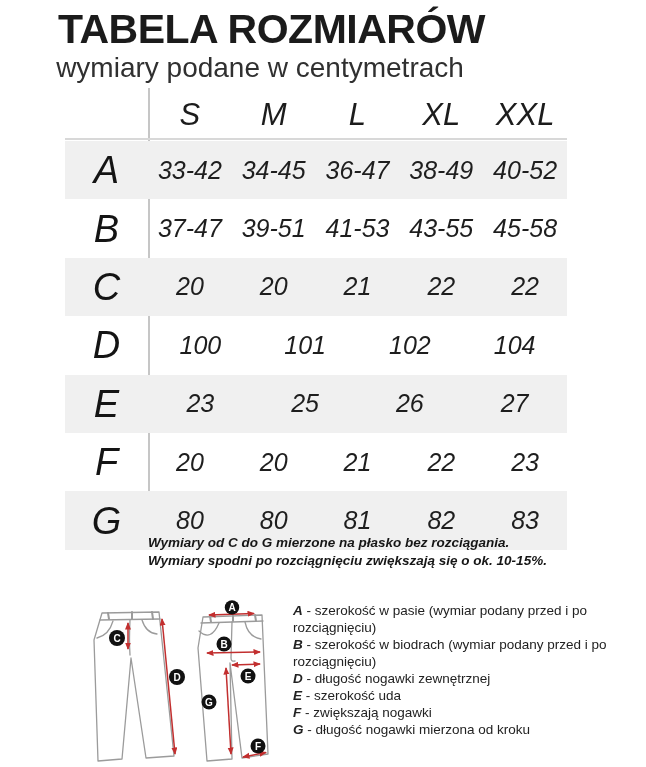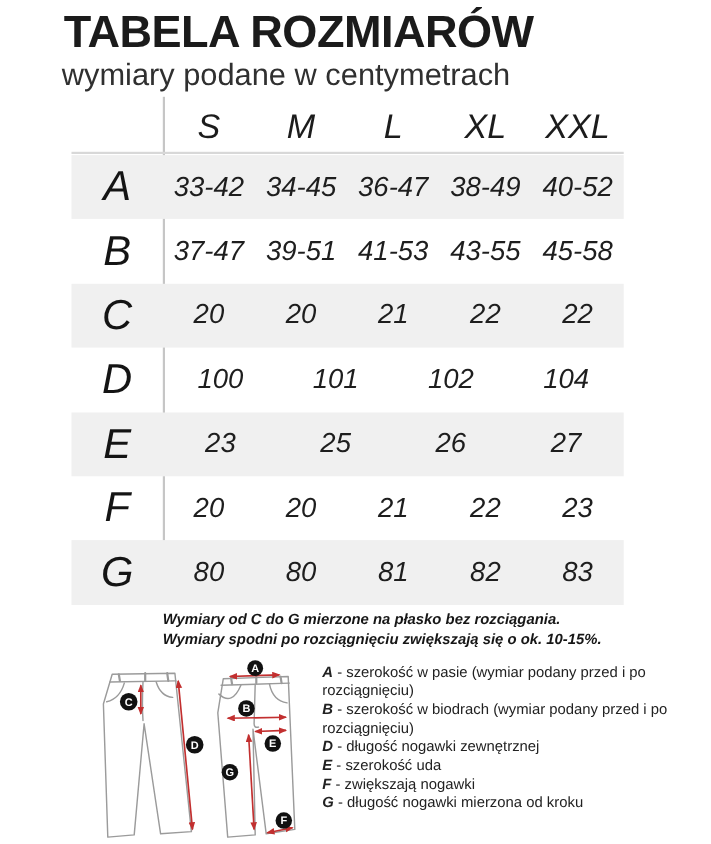--- a/index.html
+++ b/index.html
@@ -31,21 +31,21 @@
   .trow{display:flex;height:58.4px;align-items:center;}
   .trow.alt{background:#f0f0f0;}
   .tlabel{
     width:83px;text-align:center;font-size:38px;font-style:italic;
     color:#141414;line-height:1;
   }
   .tcell{
     flex:1;text-align:center;font-size:25px;font-style:italic;color:#1e1e1e;
   }
   
-  .notes{left:148px;top:554px;width:440px;}
+  .notes{left:148px;top:534px;width:440px;}
   .note-line{
     font-size:13.5px;font-weight:700;font-style:italic;line-height:18px;color:#161616;
   }
   
   .legend{left:293px;top:602px;width:348px;}
   .legend-item{font-size:13.5px;line-height:17px;color:#222;}
   .legend-item .ll{font-weight:700;font-style:italic;}
   
   .diagram{left:75px;top:600px;width:215px;height:167px;}
   svg text.cl{

